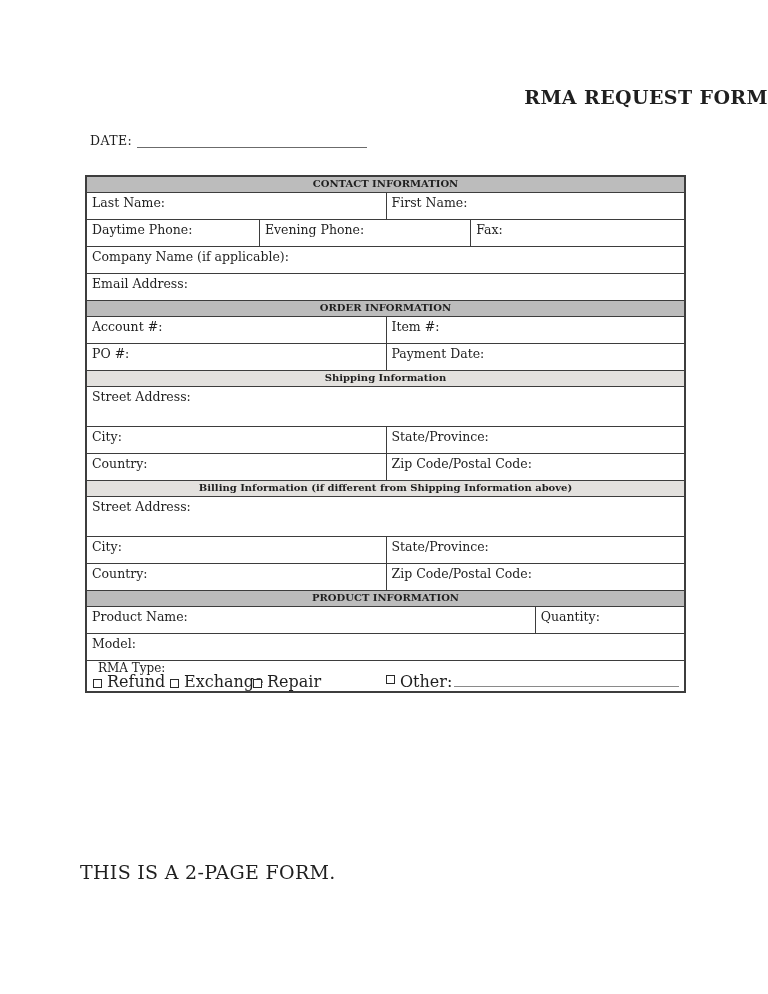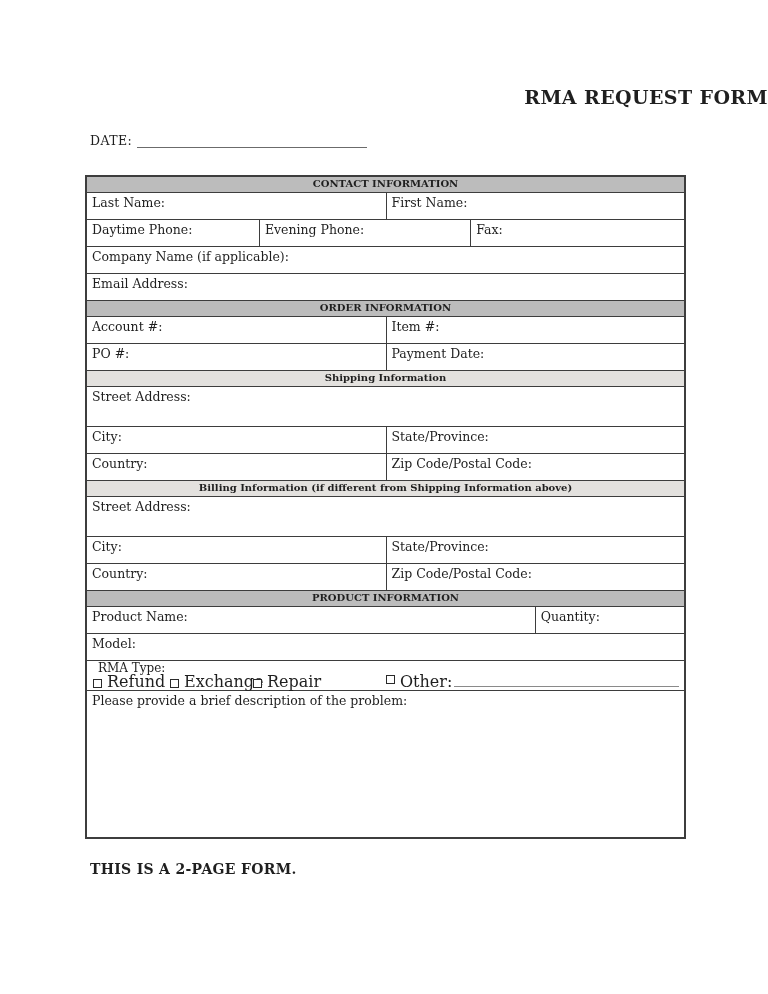--- a/index.html
+++ b/index.html
@@ -68,22 +68,22 @@
   .opt-3{left:166px;}
   .opt-4{left:264px;right:5px;display:flex;margin-left:35px;}
   .cb{
     display:inline-block;width:9px;height:9px;
     border:1.3px solid #2a2a2a;margin-right:5px;
     vertical-align:-1px;background:#fff;
   }
   .other-line{flex:1;border-bottom:1.5px solid var(--underline);height:12px;margin-left:2px;}
 
   .footer{
-    position:absolute;top:861px;left:90px;
-    font-size:14px;font-weight:bold;letter-spacing:.3px;
+    position:absolute;top:861px;left:80px;
+    font-size:19px;font-weight:normal;letter-spacing:.3px;
   }
 </style>
 </head>
 <body>
 
 <div class="doc">
 
   <div class="title">RMA REQUEST FORM</div>
 
   <div class="date-row">
@@ -212,23 +212,18 @@
       </span>
       <span class="opt opt-3">
         <span class="cb"></span><span>Repair</span>
       </span>
       <span class="opt opt-4">
         <span class="cb"></span>
           <span>Other:</span>
         <span class="other-line"></span>
       </span>
     </div>
-    <div class="row h146">
-      <div class="cell w100">
-        <span class="lbl">Please provide a brief description of the problem:</span>
-      </div>
-    </div>
 
   </div>
 
   <div class="footer">THIS IS A 2-PAGE FORM.</div>
 
 </div>
 
 </body></html>

